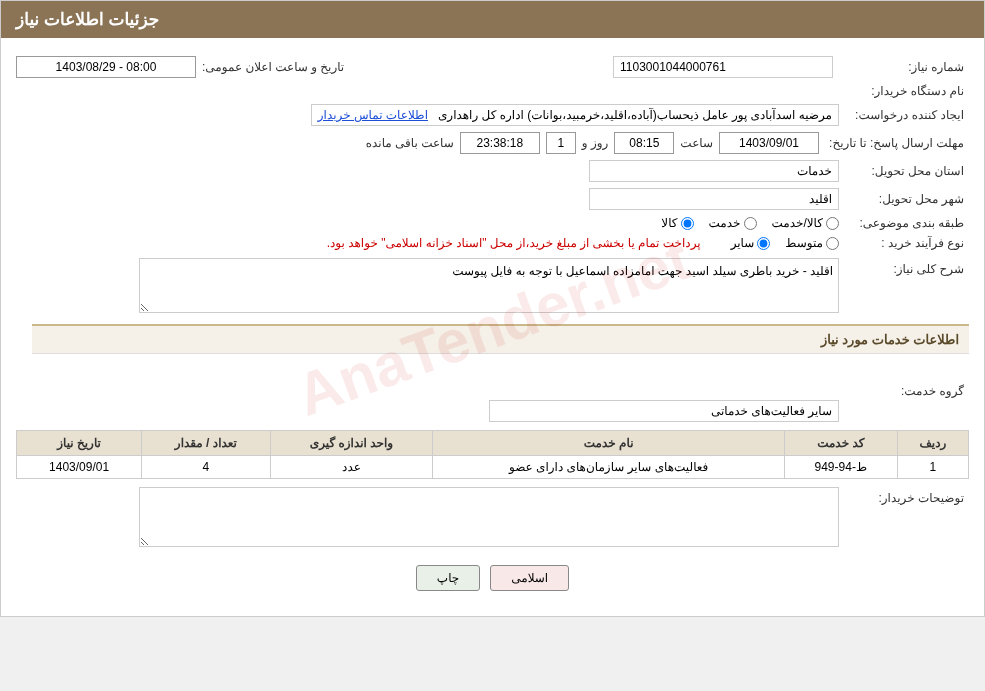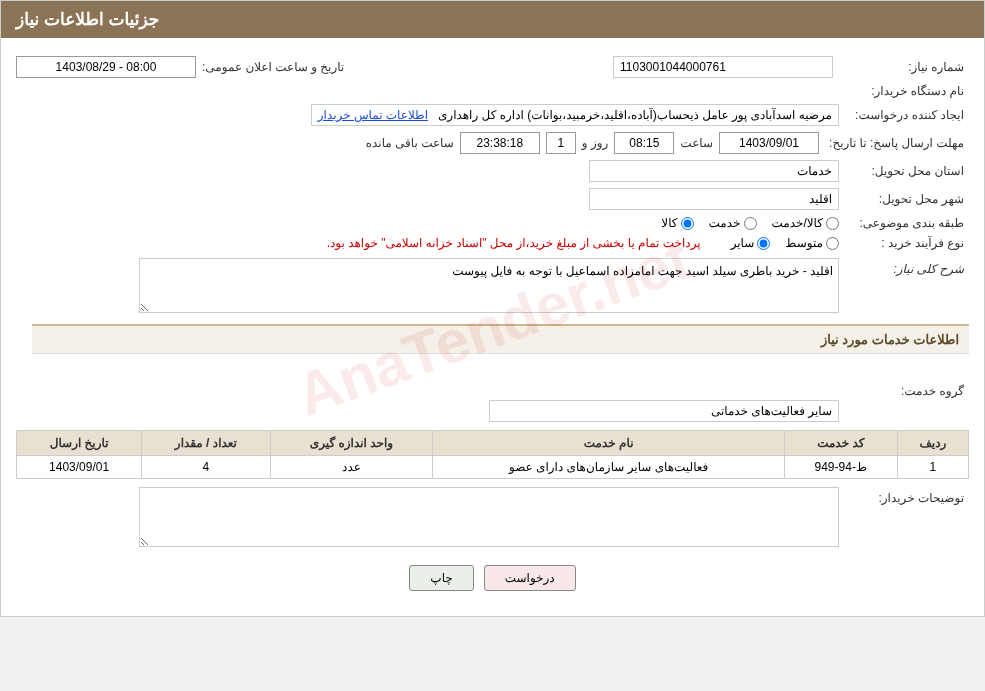--- a/index.html
+++ b/index.html
@@ -261,42 +261,42 @@
         </label>
         <label class="radio-item">
           <input type="radio" name="purchase" checked="" style="">
           <span>سایر</span>
         </label>
         <span class="note-text" style="margin-right:15px;">پرداخت تمام یا بخشی از مبلغ خرید،از محل "اسناد خزانه اسلامی" خواهد بود.</span>
       </div>
     </div>
 
     <div class="info-row" style="align-items: flex-start; margin-top:8px;">
-      <span class="label" style="padding-top:4px;font-style:italic;">شرح کلی نیاز:</span>
+      <span class="label" style="padding-top:4px;">شرح کلی نیاز:</span>
       <div style="flex:1;">
         <textarea class="textarea-box" style="min-height: 55px; width: 100%; max-width: 700px;">اقلید - خرید باطری سیلد اسید جهت امامزاده اسماعیل با توجه به فایل پیوست</textarea>
       </div>
     </div>
 
     <div class="section-header">اطلاعات خدمات مورد نیاز</div>
 
     <div class="info-row">
       <span class="label">گروه خدمت:</span>
       <span class="value-box" style="min-width:350px;margin-top:40px;">سایر فعالیت‌های خدماتی</span>
     </div>
 
     <table class="service-table">
       <thead>
         <tr>
           <th>ردیف</th>
           <th>کد خدمت</th>
           <th>نام خدمت</th>
           <th>واحد اندازه گیری</th>
           <th>تعداد / مقدار</th>
-          <th>تاریخ ارسال</th>
+          <th>تاریخ نیاز</th>
         </tr>
       </thead>
       <tbody id="service-tbody">
       <tr>
       <td>1</td>
       <td>ط-94-949</td>
       <td>فعالیت‌های سایر سازمان‌های دارای عضو</td>
       <td>عدد</td>
       <td>4</td>
       <td>1403/09/01</td>
@@ -305,18 +305,18 @@
     </table>
 
     <div class="info-row" style="align-items: flex-start; margin-top:8px;">
       <span class="label" style="padding-top:4px;">توضیحات خریدار:</span>
       <div style="flex:1;">
         <textarea class="textarea-box" style="min-height: 60px; width: 100%; max-width: 700px;"></textarea>
       </div>
     </div>
 
     <div class="buttons-row">
-      <button class="btn btn-back">درخواست</button>
+      <button class="btn btn-back">اسلامی</button>
       <button class="btn btn-print">چاپ</button>
     </div>
 
   </div>
 </div>
 
 </body></html>

